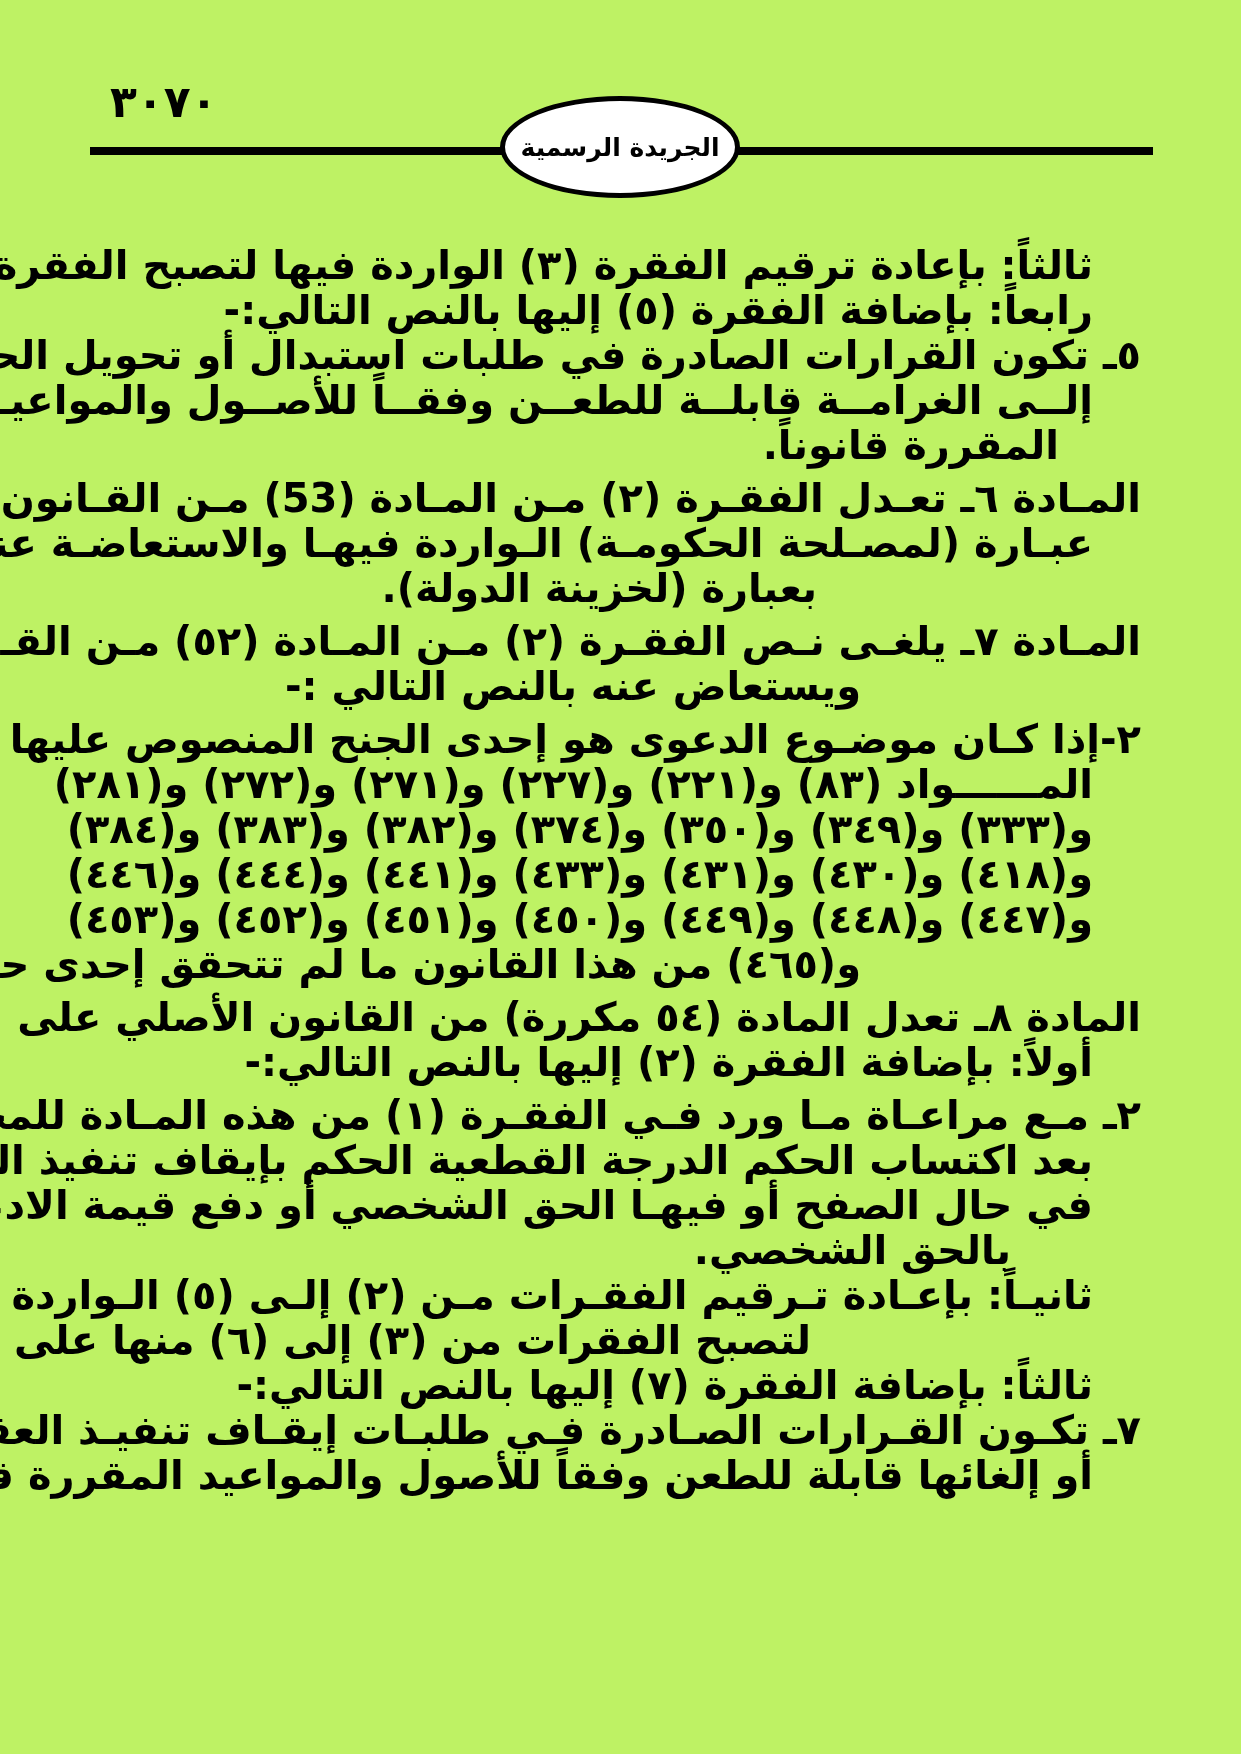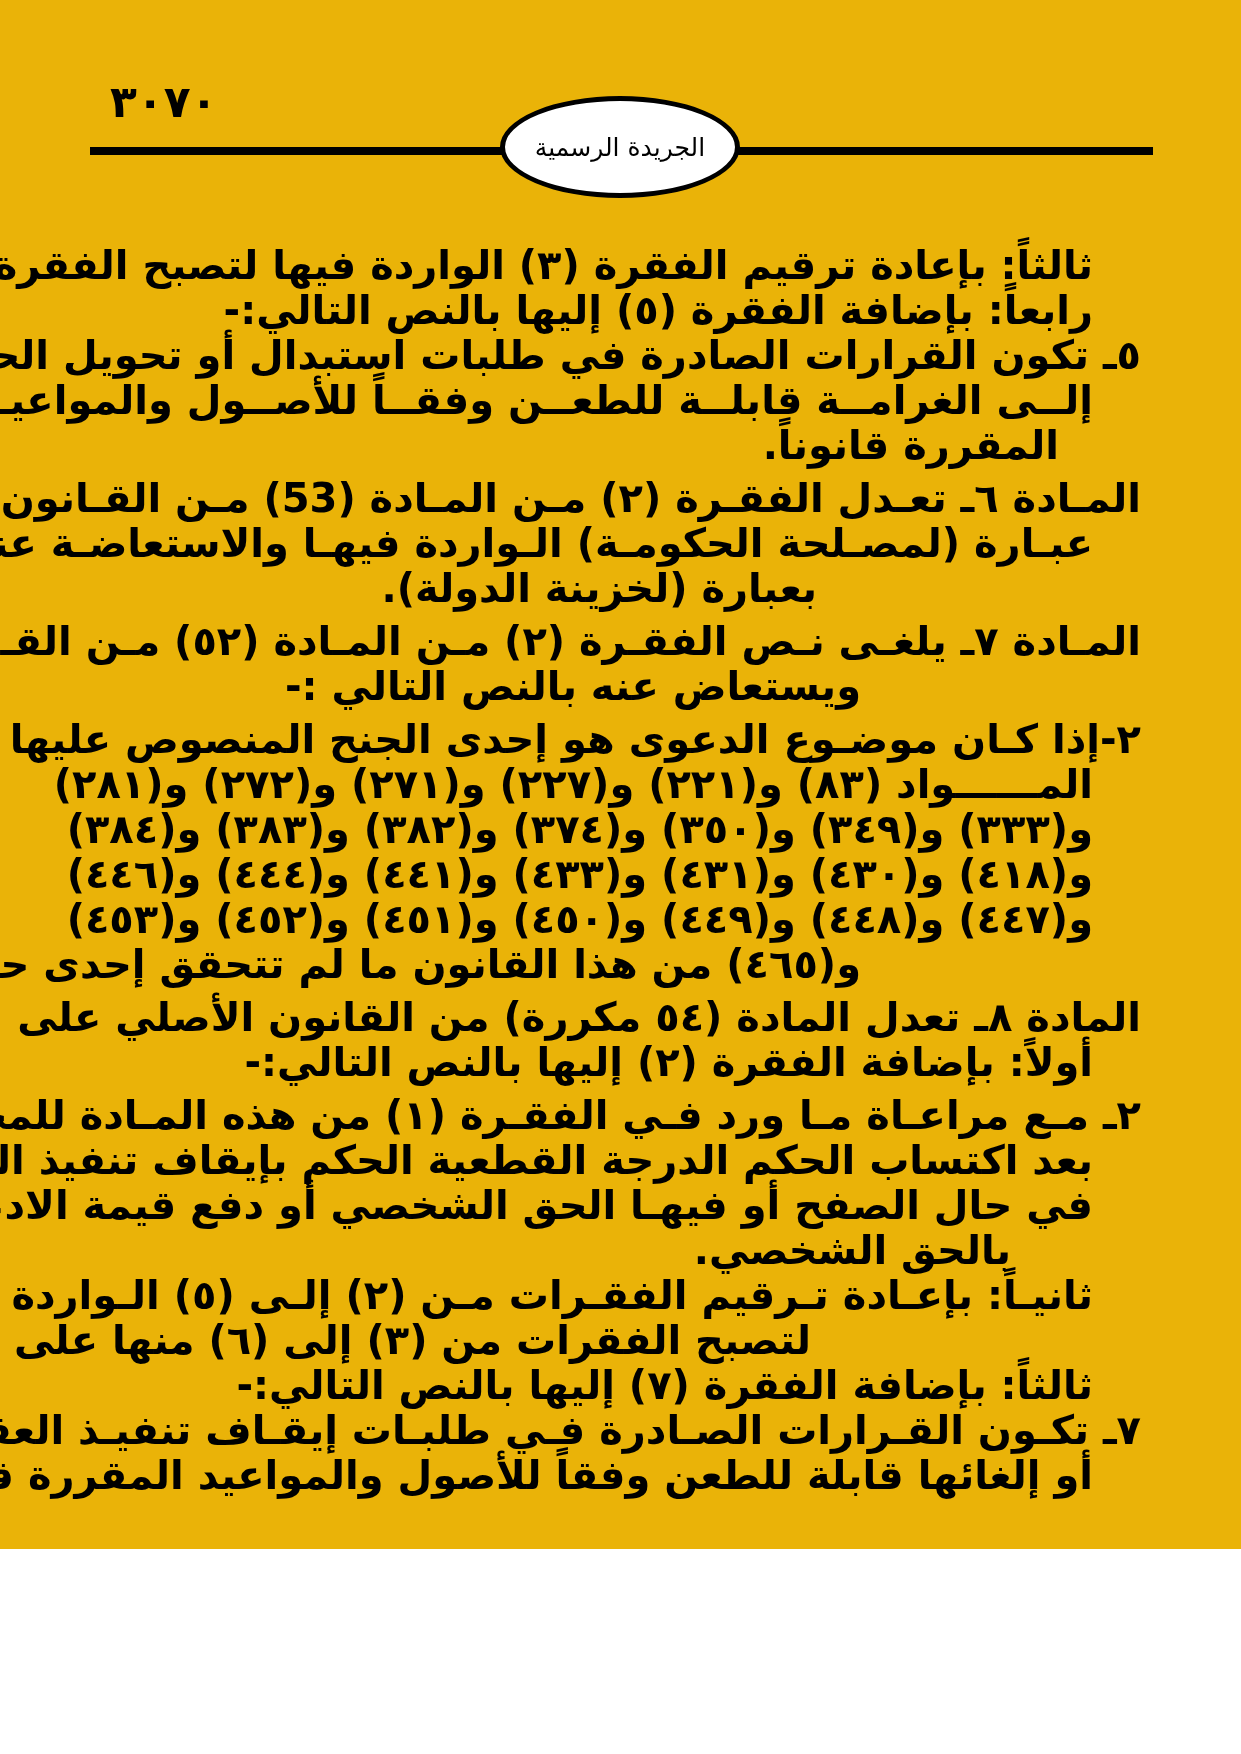--- a/index.html
+++ b/index.html
@@ -1,20 +1,20 @@
 <!DOCTYPE html>
 <html lang="ar" dir="rtl"><head>
 <meta charset="utf-8">
 <style>
   html, body { margin: 0; padding: 0; background: #ffffff; }
   .page {
     position: relative;
     width: 1241px;
-    height: 1549px;
-    background: #eab308;
+    height: 1754px;
+    background: #bef264;
     overflow: hidden;
     font-family: "DejaVu Sans", sans-serif;
     color: #000000;
   }
   .pagenum {
     position: absolute;
     left: 110px;
     top: 76px;
     font-size: 44px;
     font-weight: bold;
@@ -38,21 +38,21 @@
     background: #ffffff;
     border: 5px solid #000000;
     border-radius: 50%;
     display: flex;
     align-items: center;
     justify-content: center;
     direction: rtl;
   }
   .oval span {
     font-size: 25px;
-    font-weight: normal;
+    font-weight: bold;
   }
   .docbody {
     position: absolute;
     top: 243px;
     left: 60px;
     right: 100px;
     direction: rtl;
     font-weight: bold;
     font-size: 40px;
   }

